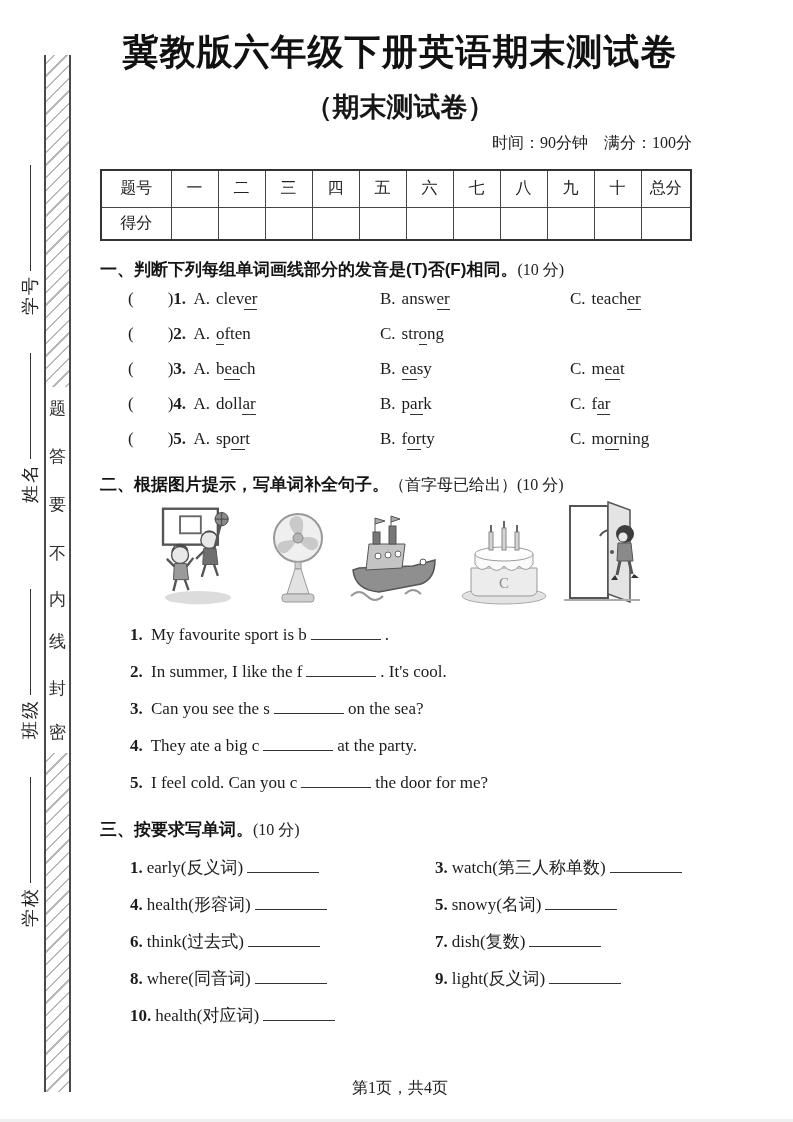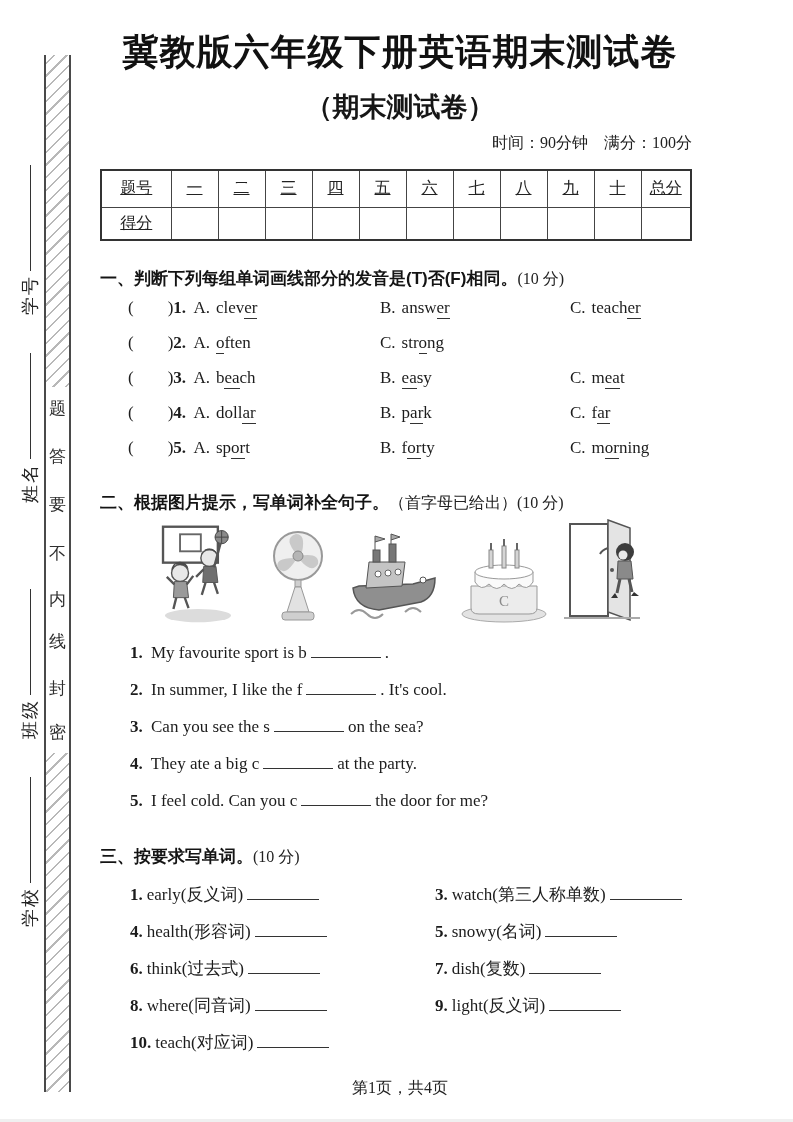--- a/index.html
+++ b/index.html
@@ -42,26 +42,26 @@
   }
   .paper-subtitle{ margin-top:12px; text-align:center; font-size:27px; font-weight:bold; color:#161616; }
   .exam-info{ margin-top:8px; text-align:right; padding-right:8px; font-size:16px; color:#222; }
   
   table.score{
     margin-top:15px; width:590px; border-collapse:collapse;
     border:2px solid #333; table-layout:fixed; font-size:16px;
   }
   table.score td,table.score th{
     border:1px solid #444; text-align:center; font-weight:normal; color:#222;
-    height:37px; padding:0;text-decoration:underline;
+    height:37px; padding:0;
   }
   table.score tr:last-child td{ height:33px; }
   col.c-label{ width:70px; } col.c-num{ width:47px; } col.c-total{ width:50px; }
   
-  .sec-head{ margin-top:26px; font-size:17px; }
+  .sec-head{ margin-top:17px; font-size:17px; }
   .sec-head .hd{ font-family:"Liberation Sans", sans-serif; font-weight:bold; color:#141414; }
   .sec-head .pts{ font-size:16px; color:#222; }
   
   .ph-row{ display:flex; align-items:center; height:35px; padding-left:28px; font-size:17px; }
   .ph-row .cA{ width:252px; } .ph-row .cB{ width:190px; } .ph-row .cC{ flex:1; }
   .paren{ letter-spacing:0; } .paren .gap{ display:inline-block; width:34px; }
   .qnum{ font-weight:bold; margin-right:4px; }
   .optl{ margin-right:6px; }
   .u{ border-bottom:1.6px solid #333; padding-bottom:1px; }
   
@@ -318,18 +318,18 @@
 
   <div class="w-grid">
     <div class="w-item"><span class="qnum">1.</span><span>early(反义词)</span><span class="blank"></span></div>
     <div class="w-item"><span class="qnum">3.</span><span>watch(第三人称单数)</span><span class="blank"></span></div>
     <div class="w-item"><span class="qnum">4.</span><span>health(形容词)</span><span class="blank"></span></div>
     <div class="w-item"><span class="qnum">5.</span><span>snowy(名词)</span><span class="blank"></span></div>
     <div class="w-item"><span class="qnum">6.</span><span>think(过去式)</span><span class="blank"></span></div>
     <div class="w-item"><span class="qnum">7.</span><span>dish(复数)</span><span class="blank"></span></div>
     <div class="w-item"><span class="qnum">8.</span><span>where(同音词)</span><span class="blank"></span></div>
     <div class="w-item"><span class="qnum">9.</span><span>light(反义词)</span><span class="blank"></span></div>
-    <div class="w-item"><span class="qnum">10.</span><span>teach(对应词)</span><span class="blank"></span></div>
+    <div class="w-item"><span class="qnum">10.</span><span>health(对应词)</span><span class="blank"></span></div>
   </div>
 
 </div>
 
 <div class="footer">第1页，共4页</div>
 
 </body></html>

